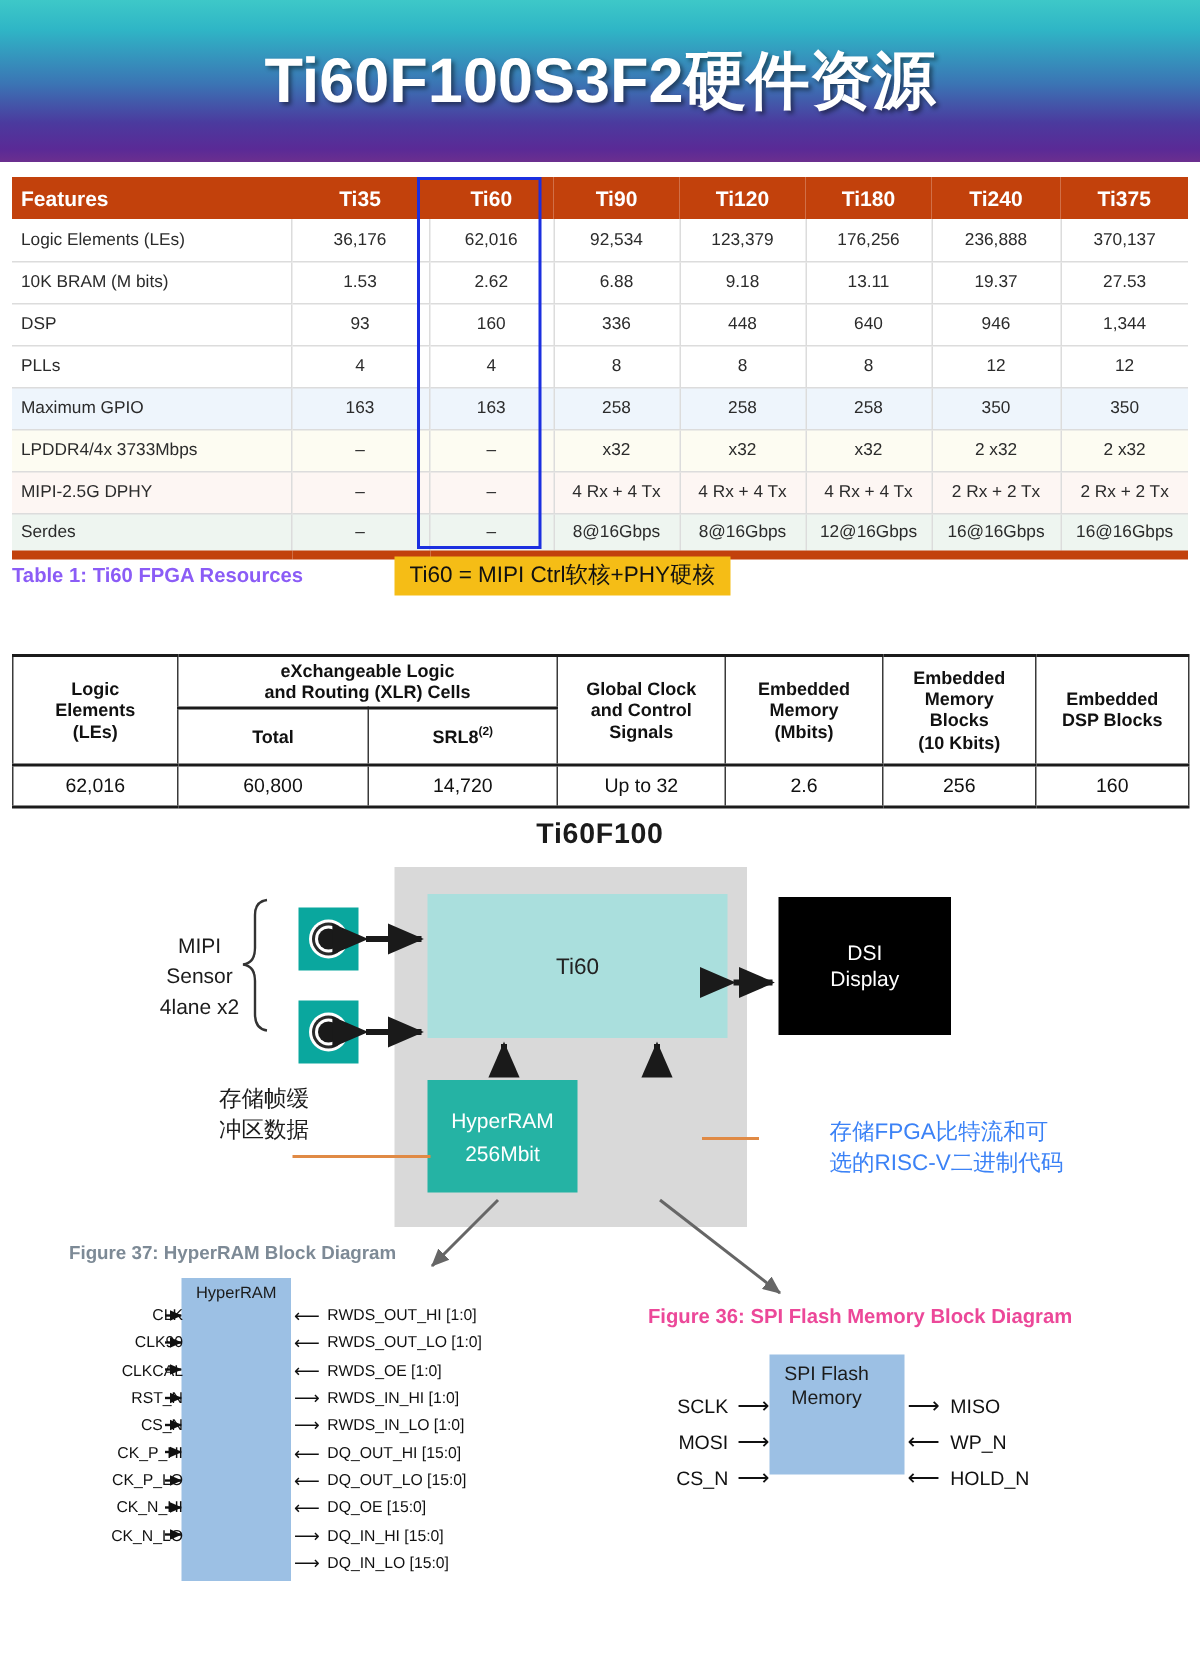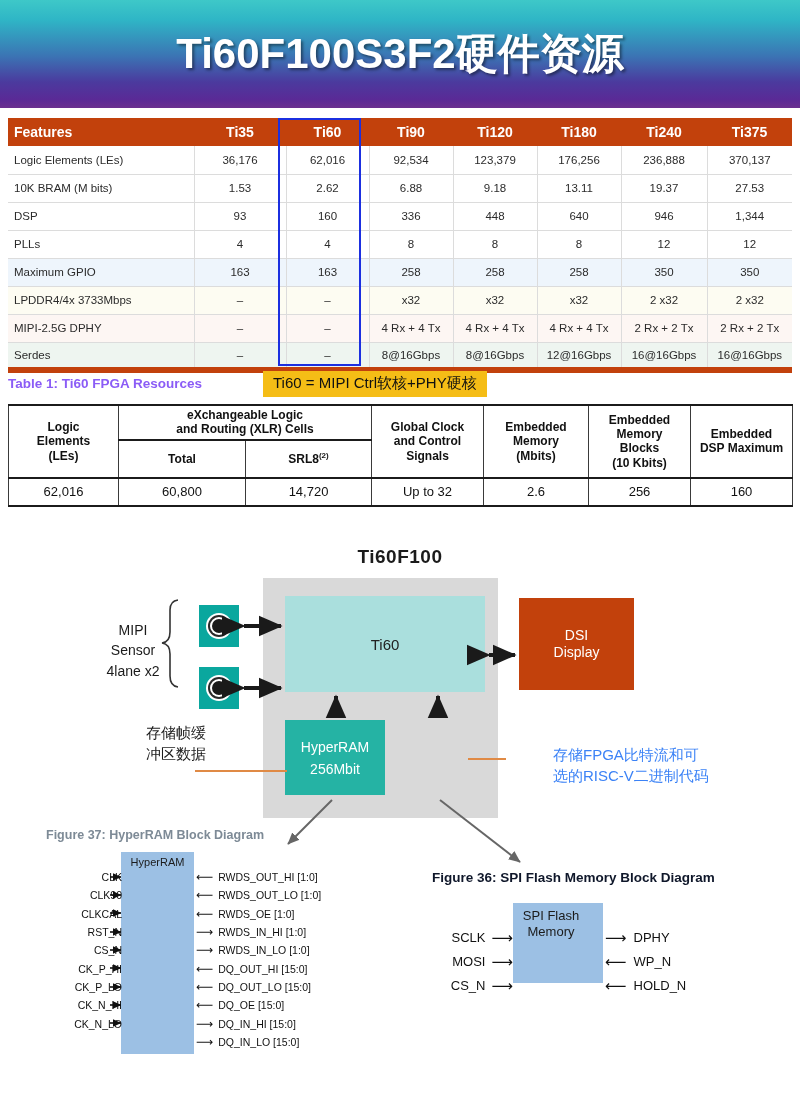--- a/index.html
+++ b/index.html
@@ -60,21 +60,21 @@
   }
   .yellow-note {
     position:absolute; left:263px; top:371px;
     background:#f5bd16; color:#111;
     font-size:15px; padding: 3px 10px 4px 10px;
     white-space:nowrap;
   }
 
   
   .t2-wrap { position:absolute; left:8px; top:404px; width:784px; }
-  table.t2 { border-collapse: collapse; width:784px; table-layout: fixed; }
+  table.t2 { border-collapse: collapse; width:784px; table-layout: fixed; margin-top: 32px; }
   table.t2 th, table.t2 td {
     font-size:12px; color:#111; text-align:center; padding:2px 3px;
     border-left:1px solid #3a3a3a; border-right:1px solid #3a3a3a;
   }
   table.t2 th { font-weight:bold; line-height:1.2; }
   table.t2 .outer-top { border-top:2px solid #1b1b1b; }
   table.t2 tr.valrow td { height:28px; font-weight:normal; font-size:13px;
      border-top:2px solid #1b1b1b; border-bottom:2px solid #1b1b1b; }
   table.t2 th.xlr-top { border-bottom:2px solid #1b1b1b; }
   .sup { font-size:8px; vertical-align: super; }
@@ -88,21 +88,21 @@
     position:absolute; left:263px; top:578px; width:235px; height:240px;
     background:#d9d9d9;
   }
   .ti60-box {
     position:absolute; left:285px; top:596px; width:200px; height:96px;
     background:#aadfdd; display:flex; align-items:center; justify-content:center;
     font-size:15px; color:#222;
   }
   .dsi-box {
     position:absolute; left:519px; top:598px; width:115px; height:92px;
-    background:#c2410c; display:flex; align-items:center; justify-content:center;
+    background:#000000; display:flex; align-items:center; justify-content:center;
     color:#fff; font-size:14px; text-align:center; line-height:1.25;
   }
   .cam {
     position:absolute; width:40px; height:42px; background:#0aa79e;
   }
   .cam1 { left:199px; top:605px; }
   .cam2 { left:199px; top:667px; }
   .cam .lens-o {
     position:absolute; left:7px; top:8px; width:26px; height:26px;
     border-radius:50%; background:#ffffff;
@@ -144,21 +144,21 @@
   .lead-l { position:absolute; left:195px; top:770px; width:92px; height:2px; background:#e08a45; }
   .lead-r { position:absolute; left:468px; top:758px; width:38px; height:2px; background:#e08a45; }
 
   
   .fig37-cap {
     position:absolute; left:46px; top:828px;
     font-size:12.5px; font-weight:bold; color:#7d8a96;
   }
   .fig36-cap {
     position:absolute; left:432px; top:870px;
-    font-size:13.5px; font-weight:bold; color:#0f172a;
+    font-size:13.5px; font-weight:bold; color:#ec4899;
   }
 
   
   .hr-block {
     position:absolute; left:121px; top:852px; width:73px; height:202px;
     background:#9cc0e4;
   }
   .hr-block-lbl {
     position:absolute; left:121px; top:856px; width:73px; text-align:center;
     font-size:11px; color:#1b1b1b;
@@ -344,21 +344,21 @@
           <span>(Mbits)</span>
         </th>
         <th rowspan="2" class="outer-top">
           <span>Embedded</span><br>
           <span>Memory</span><br>
           <span>Blocks</span><br>
           <span>(10 Kbits)</span>
         </th>
         <th rowspan="2" class="outer-top">
           <span>Embedded</span><br>
-          <span>DSP Maximum</span>
+          <span>DSP Blocks</span>
         </th>
       </tr>
       <tr>
         <th style="height:38px">Total</th>
         <th style="height:38px">
           <span>SRL8</span><span class="sup">(2)</span>
         </th>
       </tr>
       <tr class="valrow">
         <td>62,016</td>
@@ -554,21 +554,21 @@
         <span class="arw">⟶</span>
       </div>
     <div class="pin-row">
         <span>CS_N</span>
         <span class="arw">⟶</span>
       </div>
   </div>
   <div class="spi-right">
     <div class="pin-row">
         <span class="arw">⟶</span>
-        <span>DPHY</span>
+        <span>MISO</span>
       </div>
     <div class="pin-row">
         <span class="arw">⟵</span>
         <span>WP_N</span>
       </div>
     <div class="pin-row">
         <span class="arw">⟵</span>
         <span>HOLD_N</span>
       </div>
   </div>

